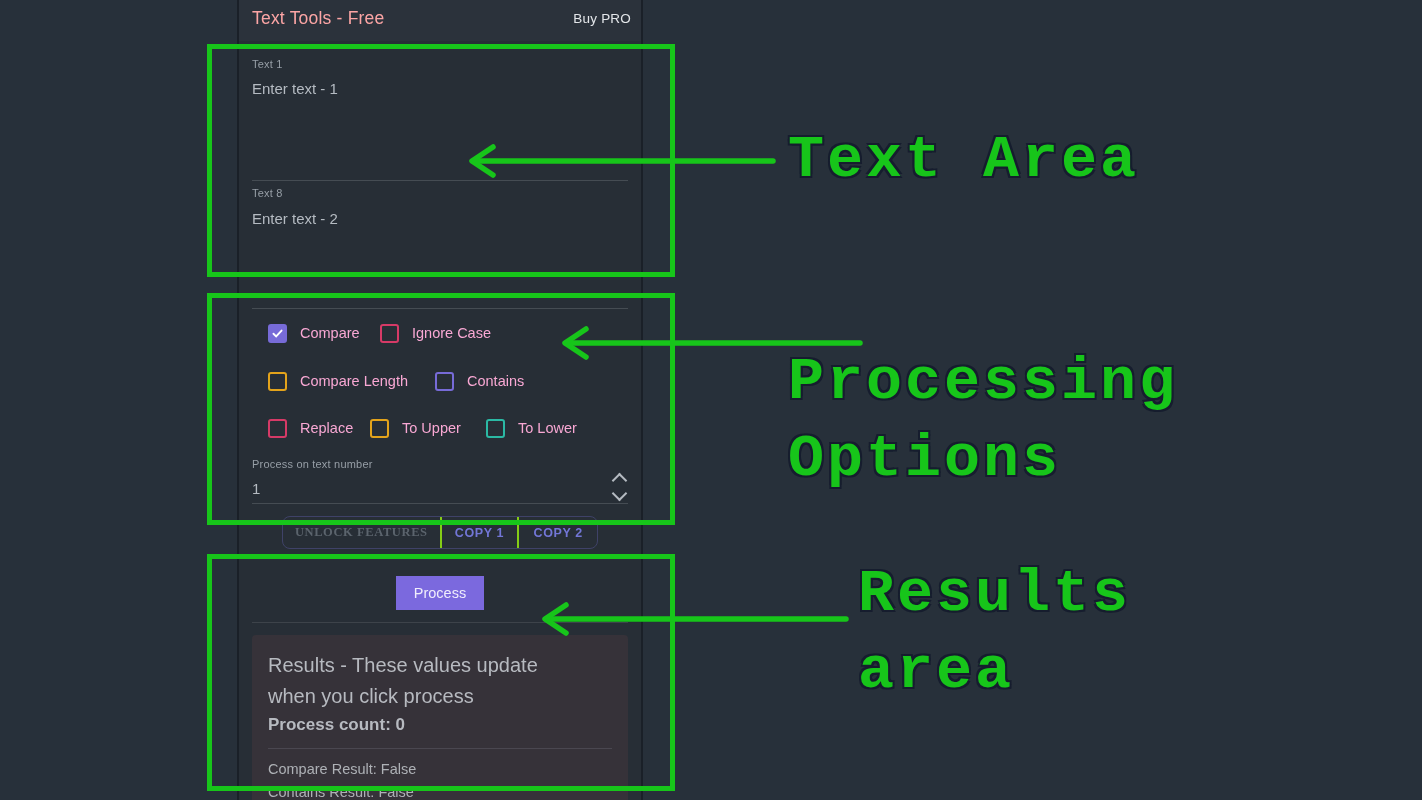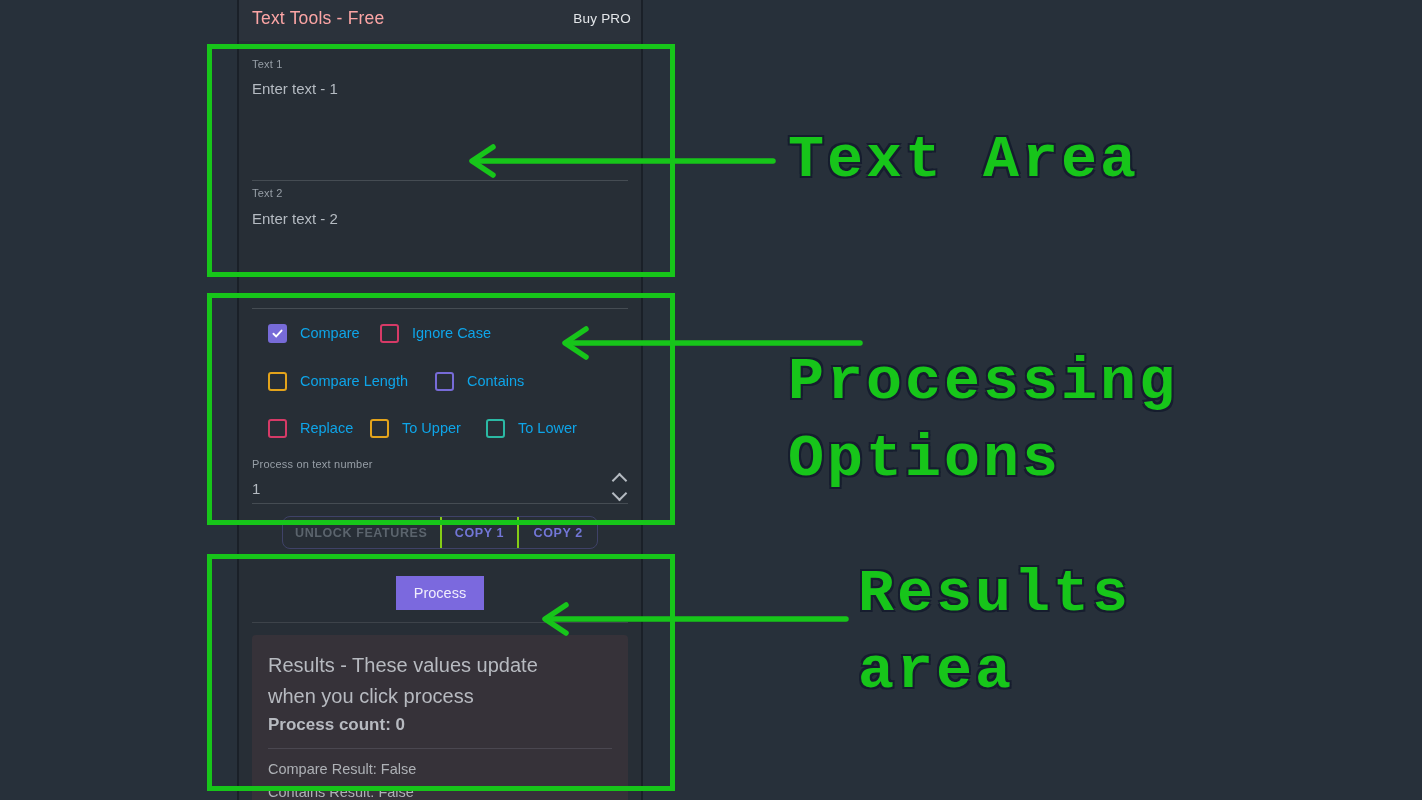--- a/index.html
+++ b/index.html
@@ -14,35 +14,35 @@
   .buy-pro{position:absolute;right:10px;top:11px;font-size:13.5px;font-weight:500;color:#e3e6e9;cursor:pointer;letter-spacing:.2px;}
 
   .field-label{position:absolute;left:13px;font-size:11px;color:#979fa7;letter-spacing:.2px;}
   .field-value{position:absolute;left:13px;font-size:15px;color:#b5bbc2;}
   .underline{position:absolute;left:13px;width:376px;height:1px;background:#454c53;}
 
   .cb-item{position:absolute;display:flex;align-items:center;gap:13px;height:18px;cursor:pointer;}
   .cb-box{width:15px;height:15px;border:2px solid #888;border-radius:3px;flex:0 0 auto;
           display:flex;align-items:center;justify-content:center;}
   .cb-box svg{display:block;}
-  .cb-text{font-size:14.5px;color:#0ea5e9;line-height:18px;}
+  .cb-text{font-size:14.5px;color:#f9a8d4;line-height:18px;}
 
   .stepper{position:absolute;left:371px;top:472px;width:18px;height:30px;display:flex;flex-direction:column;
            align-items:center;justify-content:space-between;cursor:pointer;}
   .chev{width:9px;height:9px;border:solid #b4bac1;border-width:2.5px 2.5px 0 0;}
   .chev.up{transform:rotate(-45deg);margin-top:3px;}
   .chev.down{transform:rotate(135deg);margin-bottom:3px;}
 
   .btn-group{position:absolute;left:43px;top:516px;width:316px;height:33px;display:flex;
              border:1px solid #3f4268;border-radius:8px;box-sizing:border-box;overflow:hidden;}
   .seg-btn{display:flex;align-items:center;justify-content:center;font-size:12.5px;font-weight:700;
            letter-spacing:.6px;background:transparent;border:none;cursor:pointer;padding:0;
            font-family:"Liberation Sans",sans-serif;}
   .seg-btn + .seg-btn{border-left:2px solid #84cc16;}
-  .seg-unlock{width:157px;color:#5b646d;}
+  .seg-unlock{width:157px;color:#5b646d;font-family:Liberation Serif, serif;}
   .seg-copy{width:78px;color:#7276d6;}
 
   .process-btn{position:absolute;left:157px;top:576px;width:88px;height:34px;border:none;border-radius:0;
                color:#f0edfc;font-size:14.5px;cursor:pointer;font-family:"Liberation Sans",sans-serif;}
 
   .results-card{position:absolute;left:13px;top:635px;width:376px;height:180px;background:#363239;
                 border-radius:4px;box-sizing:border-box;padding:15px 16px;}
   .results-title{font-size:20px;line-height:31px;color:#b7bac0;}
   .results-count{font-size:17px;font-weight:700;color:#b7bac0;line-height:26px;}
   .results-divider{height:1px;background:#4a4750;margin:10px 0 9px 0;}
@@ -64,21 +64,21 @@
 
     <div class="appbar">
       <div class="app-title">Text Tools - Free</div>
       <div class="buy-pro">Buy PRO</div>
     </div>
 
     <div class="field-label" style="top:58px">Text 1</div>
     <div class="field-value" style="top:80px">Enter text - 1</div>
     <div class="underline" style="top:180px"></div>
 
-    <div class="field-label" style="top:187px">Text 2</div>
+    <div class="field-label" style="top:187px">Text 8</div>
     <div class="field-value" style="top:210px">Enter text - 2</div>
     <div class="underline" style="top:308px"></div>
 
     <label class="cb-item" style="left:29px;top:324px">
       <span class="cb-box" style="background-color: rgb(119, 107, 216); border-color: rgb(119, 107, 216);">
         <svg width="13" height="13" viewBox="0 0 24 24">
           <path d="M4.5 12.5l5 5 10-11" stroke="#ffffff" stroke-width="3.4" fill="none" stroke-linecap="round"></path>
         </svg>
       </span>
       <span class="cb-text">Compare</span>

